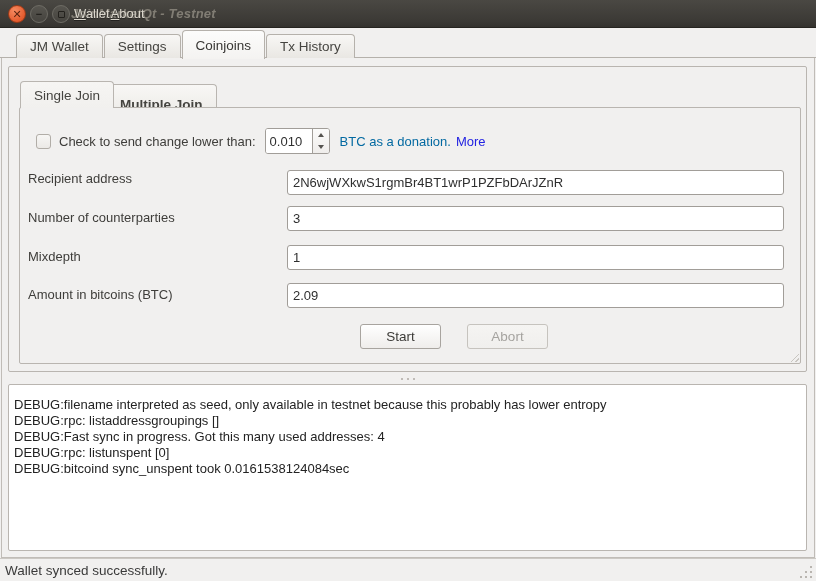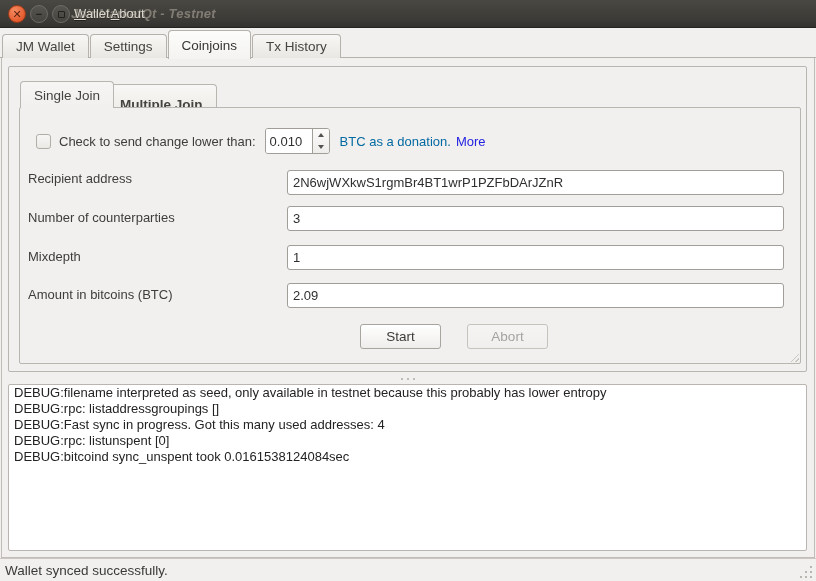--- a/index.html
+++ b/index.html
@@ -18,21 +18,21 @@
   .winbtn.min { left:30px; }
   .winbtn.max { left:52px; }
   .max-glyph { width:7px; height:7px; border:1.5px solid #23211d; border-radius:1px; }
   .title-ghost { position:absolute; left:71px; top:6px; font-weight:bold; color:#817d74; letter-spacing:.2px;font-style:italic; }
   .menubar { position:absolute; left:74px; top:6px; display:flex; gap:1px; }
   .menu-item { color:#dad6cc; text-shadow:0 1px 1px rgba(0,0,0,.4); }
   .menu-item .mn { text-decoration:underline; }
 
   
   .main-tabbar { position:absolute; left:0; top:28px; width:816px; height:30px;
-    display:flex; align-items:flex-end; padding-left:2px; }
+    display:flex; align-items:flex-end; padding-left:16px; }
   .main-tabbar::after { content:""; position:absolute; left:0; bottom:0; width:816px; height:1px; background:#b5b1ab; }
   .main-tab { height:24px; padding:0 13px; display:flex; align-items:center; font-size:13.5px;
     background:linear-gradient(#f8f7f5,#e9e7e3); border:1px solid #b5b1ab; border-bottom:none;
     border-radius:4px 4px 0 0; margin-right:1px; color:#454440; z-index:1; cursor:default; }
   .main-tab.active { height:29px; background:linear-gradient(#fcfcfb,#f4f3f1); z-index:2; margin-bottom:-1px; color:#383734; }
 
   
   .page { position:absolute; top:58px; left:1px; right:1px; bottom:23px;
     background:#f1f0ef; border:1px solid #c0bcb7; border-top:none; }
 
@@ -81,21 +81,21 @@
   .pane-grip { position:absolute; right:1px; bottom:1px; width:9px; height:9px;
     background:
       linear-gradient(135deg, transparent 50%, #c9c6c1 50%, #c9c6c1 60%, transparent 60%, transparent 75%, #c9c6c1 75%, #c9c6c1 85%, transparent 85%); }
 
   
   .splitter { position:absolute; left:0; right:0; top:316px; height:9px; display:flex; align-items:center; justify-content:center; gap:4px; cursor:row-resize; }
   .splitter i { width:2px; height:2px; background:#aeaaa4; border-radius:50%; display:block; }
 
   
   .log-box { position:absolute; left:6px; right:7px; top:326px; height:167px;
-    background:#fff; border:1px solid #b9b5b0; border-radius:2px; padding:0 5px; overflow:hidden; }
+    background:#fff; border:1px solid #b9b5b0; border-radius:2px; padding:12px 5px; overflow:hidden; }
   .log-line { font-size:13px; line-height:16px; color:#232323; white-space:nowrap; }
 
   
   .statusbar { position:absolute; left:0; bottom:0; width:816px; height:23px; background:#f1f0ef;
     border-top:1px solid #cbc8c3; display:flex; align-items:center; padding-left:5px; font-size:13.5px; color:#3a3a3a; }
   .status-grip { position:absolute; right:3px; bottom:3px; width:13px; height:13px;
     background:
       radial-gradient(circle 1px at 11px 2px,  #b9b5b0 99%, transparent),
       radial-gradient(circle 1px at 11px 7px,  #b9b5b0 99%, transparent),
       radial-gradient(circle 1px at 6px  7px,  #b9b5b0 99%, transparent),

